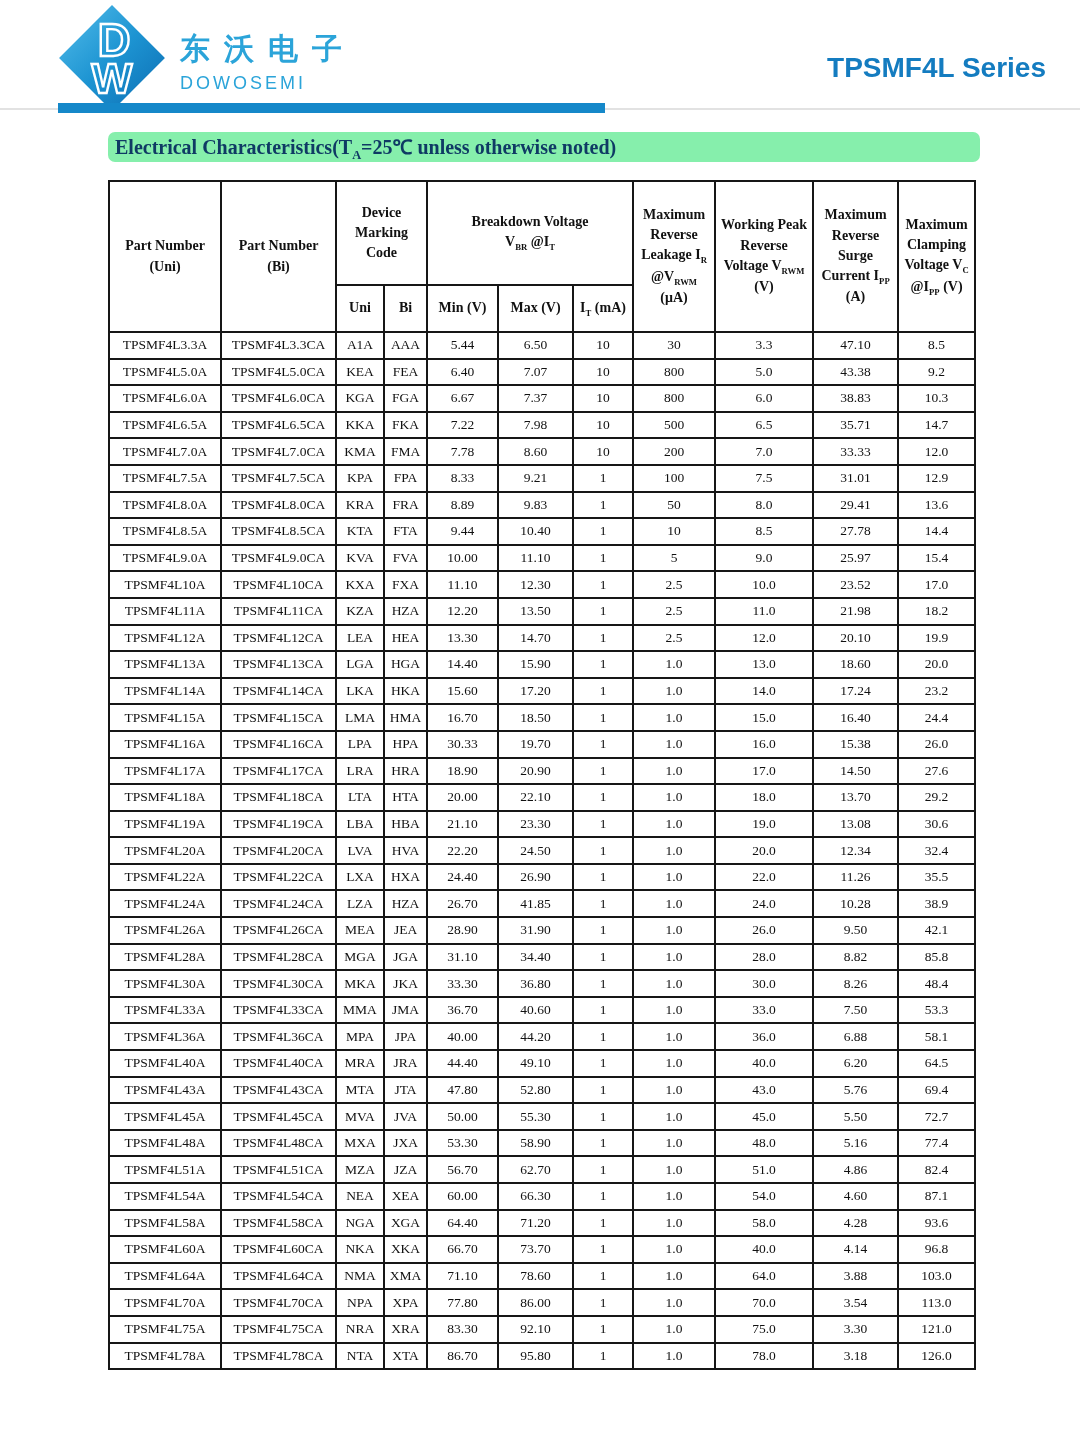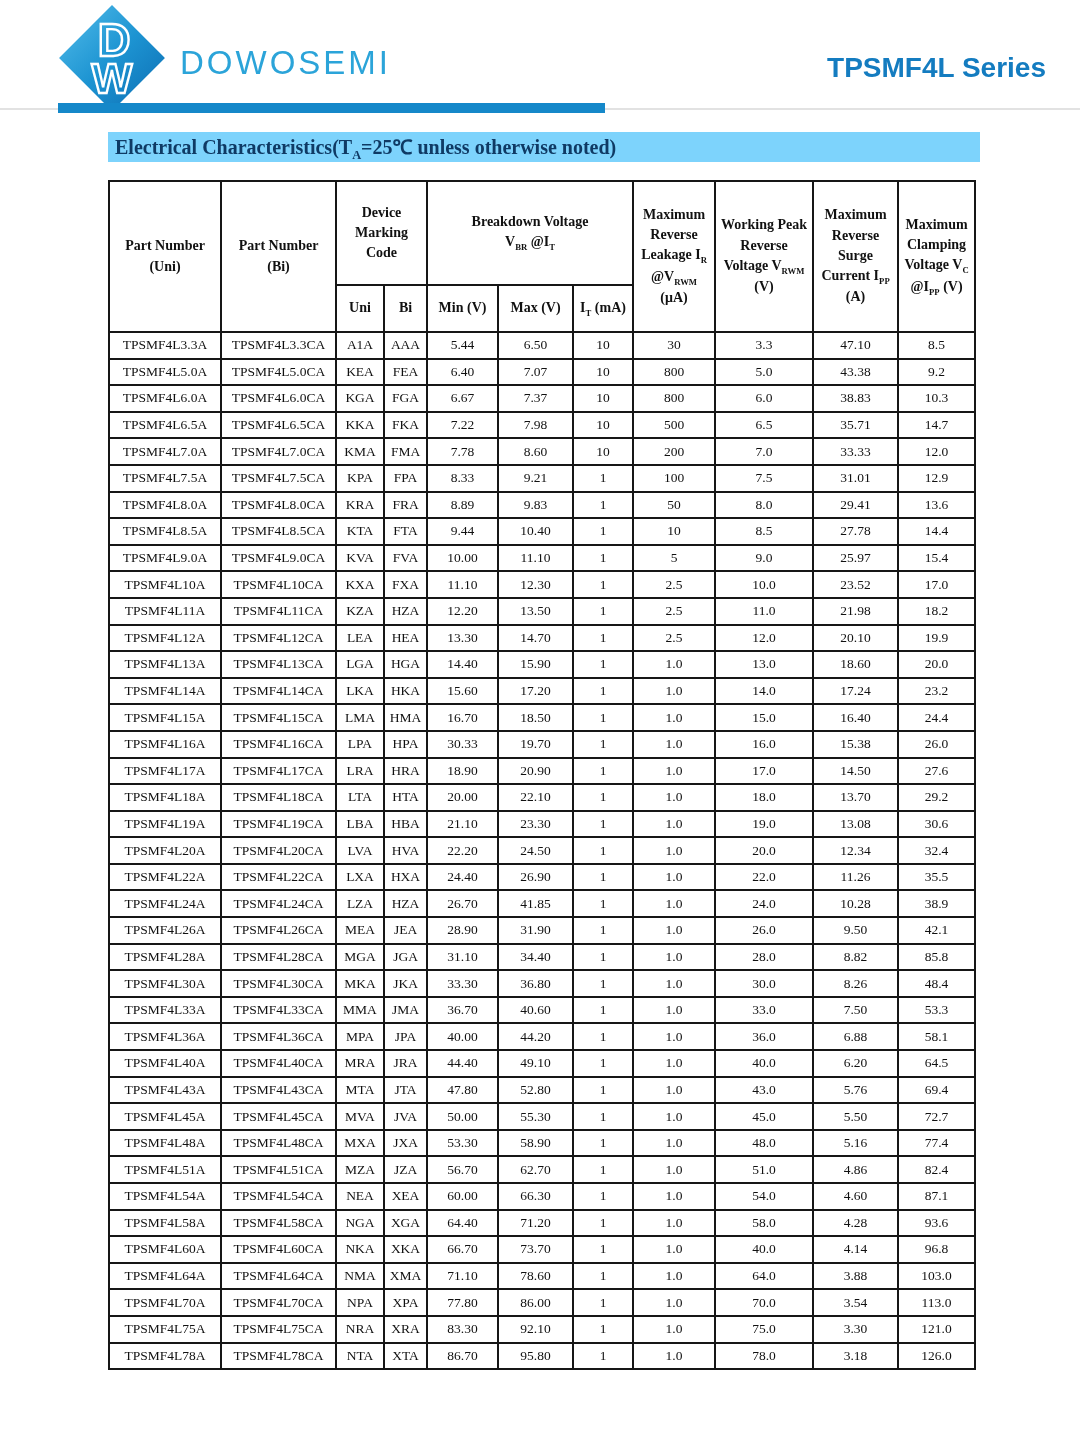--- a/index.html
+++ b/index.html
@@ -16,39 +16,39 @@
   .brand { position: absolute; left: 58px; top: 4px; display: flex; align-items: center; }
   .logo-diamond { width: 108px; height: 108px; display: block; }
   .brand-text { margin-left: 14px; margin-top: 6px; }
   .brand-cn {
     font-family: "Liberation Serif", serif;
     font-weight: bold; font-size: 30px; letter-spacing: 14px;
     color: #2ba4d9; white-space: nowrap;
   }
   .brand-en {
     font-family: "Liberation Sans", sans-serif;
-    font-size: 33px; letter-spacing: 3px; color: #2ba4d9; margin-top: 3px;
+    font-size: 18px; letter-spacing: 3px; color: #2ba4d9; margin-top: 3px;
   }
   .doc-title {
     position: absolute; top: 52px; right: 34px;
     font-family: "Liberation Sans", sans-serif;
     font-weight: bold; font-size: 28px; color: #147cc0;
     white-space: nowrap;
   }
 
   
   .divider-line { position: absolute; left: 0; top: 108px; width: 1080px; height: 2px; background: #e2e2e2; }
   .divider-bar  { position: absolute; left: 58px; top: 103px; width: 547px; height: 10px; background: #1588c9; }
 
   
   .section-banner {
     position: absolute; left: 108px; top: 132px; width: 872px; height: 30px;
-    background: #7dd3fc; color: #0f3a64;
+    background: #86efac; color: #0f3a64;
     font-family: "Liberation Serif", serif; font-weight: bold; font-size: 20px;
-    line-height: 30px; padding-left: 7px; white-space: nowrap;
+    line-height: 30px; padding-left: 7px; white-space: nowrap; border-radius: 7px;
   }
   .section-banner sub { font-size: 0.62em; }
 
   
   .ec-table {
     position: absolute; left: 108px; top: 180px; width: 866px;
     border-collapse: collapse; table-layout: fixed;
     font-family: "Liberation Serif", serif;
   }
   .ec-table th, .ec-table td {
@@ -78,20 +78,21 @@
         <stop offset="0" stop-color="#53bdea"></stop>
         <stop offset="0.5" stop-color="#1d94d2"></stop>
         <stop offset="1" stop-color="#0c6cb2"></stop>
       </linearGradient>
     </defs>
     <polygon points="50,1 99,50 50,99 1,50" fill="url(#dg)"></polygon>
     <text x="52" y="48" text-anchor="middle" font-family="Liberation Sans, sans-serif" font-weight="bold" font-size="42" fill="none" stroke="#ffffff" stroke-width="2.2">D</text>
     <text x="50" y="82" text-anchor="middle" font-family="Liberation Sans, sans-serif" font-weight="bold" font-size="40" fill="none" stroke="#ffffff" stroke-width="2.2">W</text>
   </svg>
   <div class="brand-text">
+    <div class="brand-cn">东沃电子</div>
     <div class="brand-en">DOWOSEMI</div>
   </div>
 </div>
 
 <div class="doc-title">TPSMF4L Series</div>
 
 <div class="divider-line"></div>
 <div class="divider-bar"></div>
 
 <div class="section-banner">Electrical Characteristics(T<sub>A</sub>=25℃ unless otherwise noted)</div>

